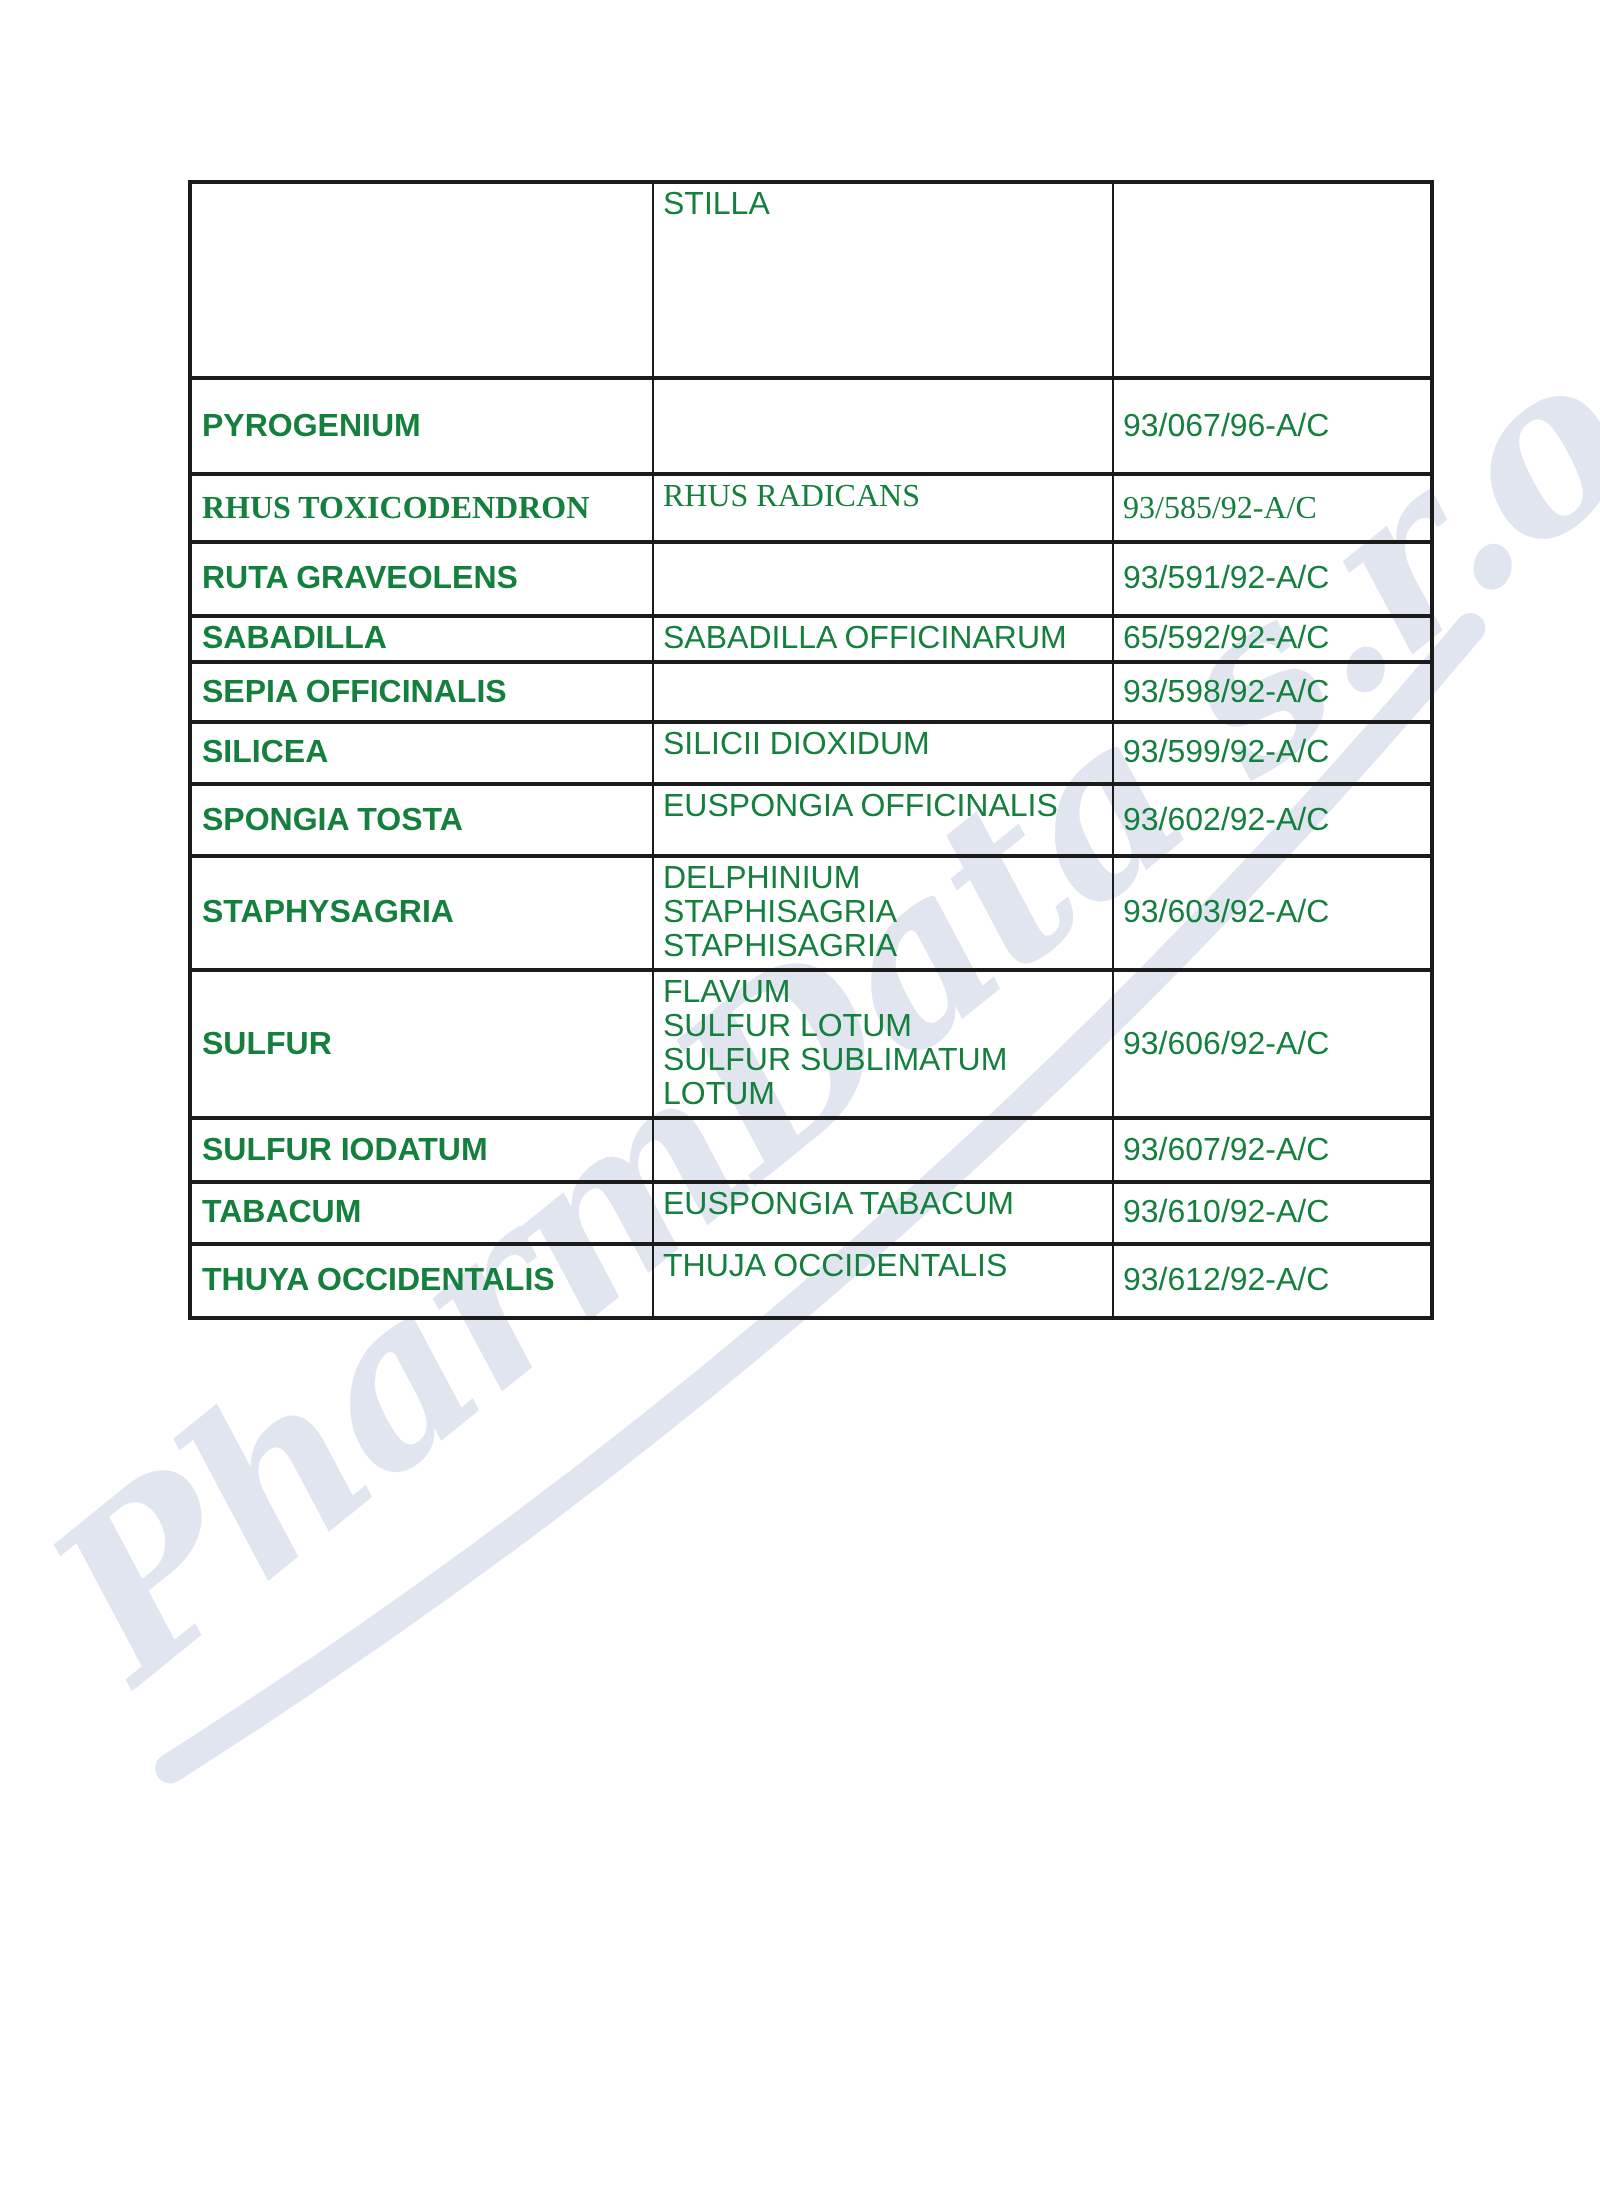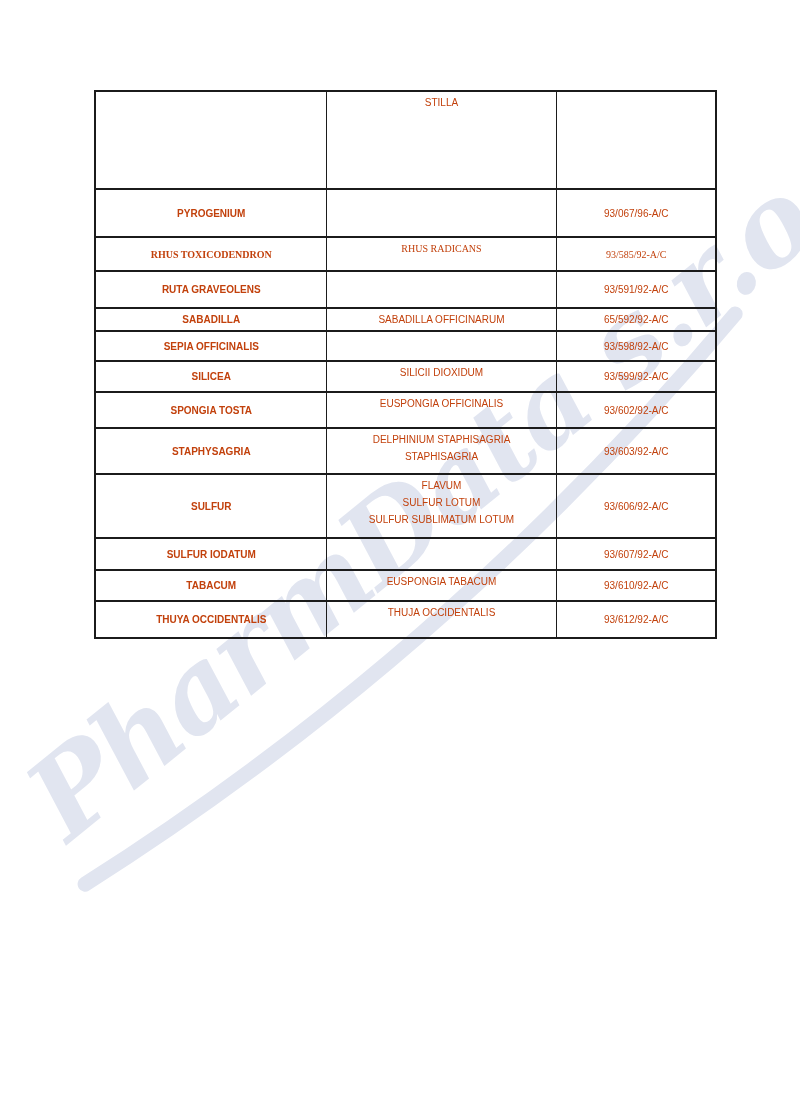--- a/index.html
+++ b/index.html
@@ -32,27 +32,26 @@
     background: transparent;
     border: 2px solid #1b1b1b;
     z-index: 1;
   }
   table.reg-table td {
     border-left: 1px solid #1b1b1b;
     border-right: 1px solid #1b1b1b;
     border-top: 2px solid #1b1b1b;
     border-bottom: 2px solid #1b1b1b;
     padding: 2px 4px 2px 5px;
-    font-size: 10px;
+    font-size: 16px;
     line-height: 17px;
-    color: #c2410c;
+    color: #15803d;
     white-space: pre-line;
     overflow: hidden;
     background: transparent;
-    text-align: center;
   }
   td.cell-name {
     font-weight: bold;
     vertical-align: middle;
   }
   td.cell-synonym {
     vertical-align: top;
     padding-top: 4px;
   }
   td.cell-number {

